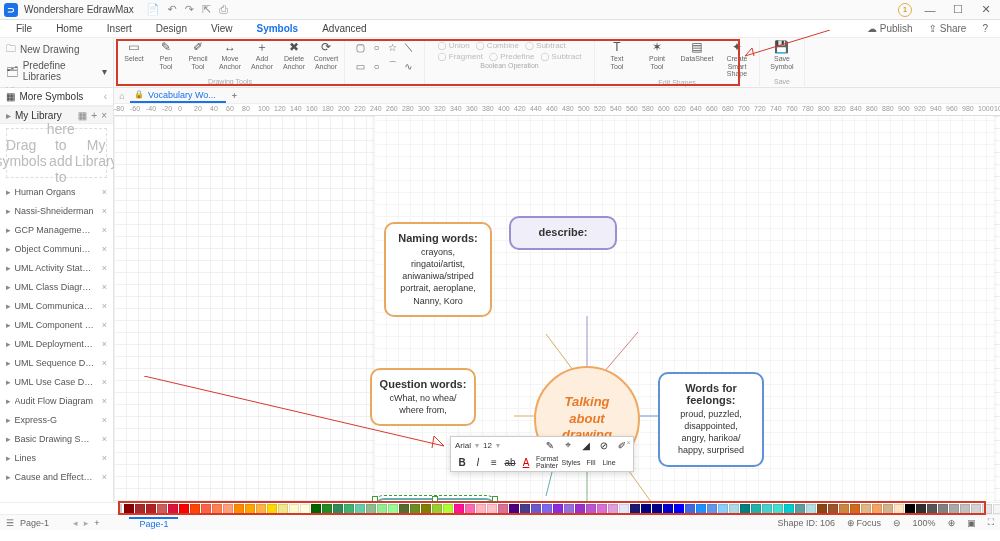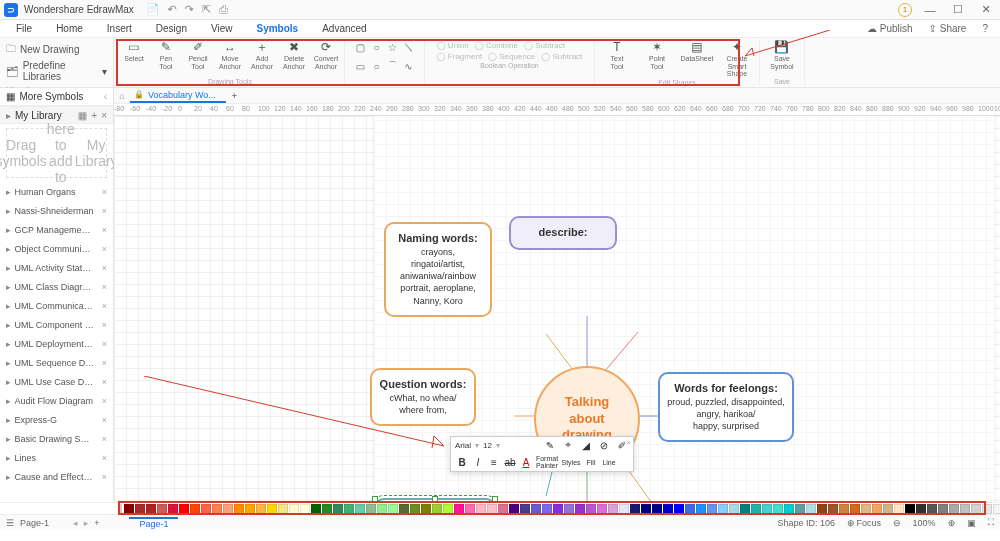--- a/index.html
+++ b/index.html
@@ -65,21 +65,21 @@
 .tabstrip .home { width: 16px; text-align: center; color: #888; }
 .tabstrip .tab { padding: 0 10px 0 4px; display: flex; align-items: center; gap: 4px; color: #1a73e8; border-bottom: 2px solid #1a73e8; height: 100%; }
 .tabstrip .tab .lock { color: #999; font-size: 8px; }
 .tabstrip .plus { padding: 0 6px; color: #888; font-weight: bold; }
 .ruler-h { height: 12px; background: #fff; border-bottom: 1px solid #ddd; font-size: 7px; color: #999; position: relative; overflow: hidden; }
 .ruler-h span { position: absolute; top: 1px; }
 .canvas { flex: 1; position: relative; background: #fff; background-image: linear-gradient(#f0f0f0 1px, transparent 1px), linear-gradient(90deg, #f0f0f0 1px, transparent 1px); background-size: 12px 12px; overflow: hidden; }
 .page { position: absolute; left: 260px; top: -20px; width: 620px; height: 520px; background: #fff; box-shadow: 0 0 4px rgba(0,0,0,0.1); background-image: linear-gradient(#f4f4f4 1px, transparent 1px), linear-gradient(90deg, #f4f4f4 1px, transparent 1px); background-size: 12px 12px; }
 
 
-.center-node { position: absolute; left: 420px; top: 250px; width: 106px; height: 106px; border-radius: 50%; background: #fdeedd; border: 2px solid #f0a860; display: flex; flex-direction: column; align-items: center; justify-content: center; font-size: 13px; font-weight: bold; color: #e87a2a; text-align: center; line-height: 1.3; }
+.center-node { position: absolute; left: 420px; top: 250px; width: 106px; height: 106px; border-radius: 50%; background: #fdeedd; border: 2px solid #f0a860; display: flex; flex-direction: column; align-items: center; justify-content: center; font-size: 13px; font-weight: bold; color: #e87a2a; text-align: center; line-height: 1.3; font-style: italic; }
 .node { position: absolute; border-radius: 10px; padding: 8px 6px; font-size: 10px; text-align: center; background: #fff; }
 .node .t { font-weight: bold; font-size: 11px; margin-bottom: 2px; }
 .node .b { font-size: 9px; line-height: 1.35; }
 .n-orange { border: 2px solid #e8a860; }
 .n-purple { border: 2px solid #9890d0; background: #f0eef8; }
 .n-blue   { border: 2px solid #6090d8; }
 .n-red    { border: 2px solid #d88080; }
 .n-teal   { border: 2px solid #60b0b0; }
 .selected { outline: 1px dashed #3a9c3a; outline-offset: 2px; }
 .handle { position: absolute; width: 6px; height: 6px; background: #fff; border: 1px solid #3a9c3a; }
@@ -212,21 +212,21 @@
 
     <div class="rgroup" style="width:170px;">
       <div class="bool-row" id="bool-items">
           <div class="br">
             <div class="bool-item">◯ Union</div>
             <div class="bool-item">◯ Combine</div>
             <div class="bool-item">◯ Subtract</div>
           </div>
           <div class="br">
             <div class="bool-item">◯ Fragment</div>
-            <div class="bool-item">◯ Sequence</div>
+            <div class="bool-item">◯ Predefine</div>
             <div class="bool-item">◯ Subtract</div>
           </div>
         </div>
       <div class="glabel">Boolean Operation</div>
     </div>
 
     <div class="rgroup">
       <div class="icons" id="edit-items">
           <div class="ritem big">
             <div class="ic">T</div>
@@ -474,33 +474,33 @@
       <div class="center-node">
         <span>Talking</span>
           <span>about</span>
           <span>drawing</span>
       </div>
 
       <div class="node n-orange" style="left:270px; top:106px; width:108px;">
         <div class="t">Naming words:</div>
           <div class="b" style="white-space:pre-line">crayons,
 ringatoi/artist,
-aniwaniwa/rainbow
+aniwaniwa/striped
 portrait, aeroplane,
 Nanny, Koro</div>
       </div>
       <div class="node n-purple" style="left:395px; top:100px; width:108px;">
         <div class="t">describe:</div>
       </div>
       <div class="node n-orange" style="left:256px; top:252px; width:106px;">
         <div class="t" style="white-space:pre-line">Question words:</div>
           <div class="b" style="white-space:pre-line">cWhat, no whea/
 where from,</div>
       </div>
-      <div class="node n-blue" style="left:544px; top:256px; width:136px;">
+      <div class="node n-blue" style="left:544px; top:256px; width:106px;">
         <div class="t" style="white-space:pre-line">Words for feelongs:</div>
           <div class="b" style="white-space:pre-line">proud, puzzled, disappointed,
 angry, harikoa/
 happy, surprised</div>
       </div>
       <div class="node n-teal selected" style="left:260px; top:382px; width:122px;">
 
         <div class="handle" style="left:-4px; top:-4px"></div>
           <div class="handle" style="right:-4px; top:-4px"></div>
 

